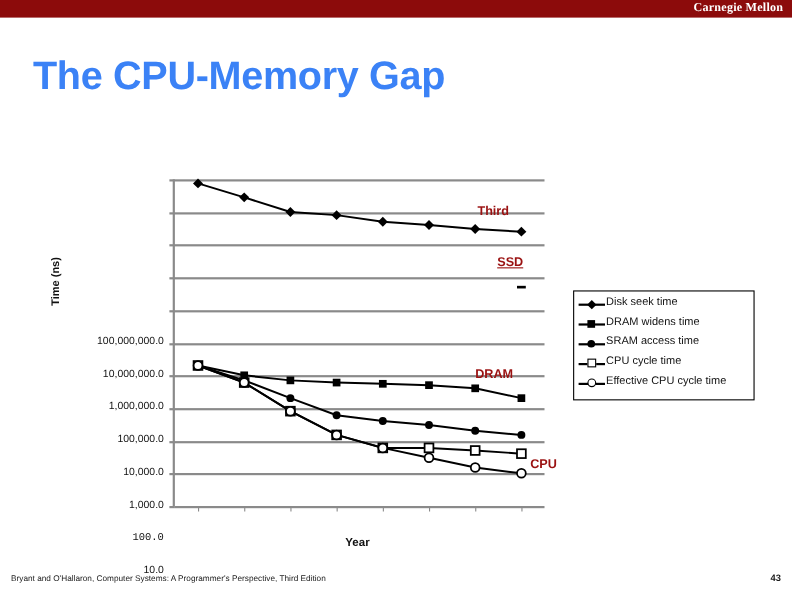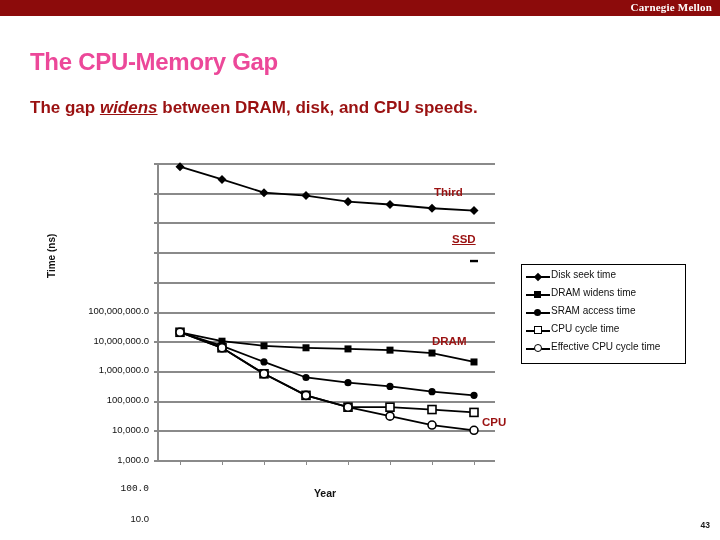--- a/index.html
+++ b/index.html
@@ -38,23 +38,23 @@
     font-weight: bold;
     color: #ffffff;
     line-height: 15px;
     letter-spacing: 0.2px;
   }
   
   #slide-title {
     position: absolute;
     left: 30px;
     top: 48px;
-    font-size: 24px;
-    font-weight: bold;
-    color: #ec4899;
+    font-size: 36px;
+    font-weight: bold;
+    color: #3b82f6;
     letter-spacing: -0.3px;
     white-space: nowrap;
   }
   #slide-subtitle {
     position: absolute;
     left: 30px;
     top: 98px;
     font-size: 17px;
     font-weight: bold;
     color: #9a1111;
@@ -242,23 +242,20 @@
 <body>
 
 <div id="slide">
 
   <div id="header-band">
     <div id="brand-label">Carnegie Mellon</div>
   </div>
 
   <div id="slide-title">The CPU-Memory Gap</div>
 
-  <div id="slide-subtitle">
-    <span>The gap </span><span class="emph">widens</span><span> between DRAM, disk, and CPU speeds.</span>
-  </div>
 
   <div id="chart-area">
     <div id="axis-y-title">Time (ns)</div>
     <div id="axis-x-title">Year</div>
     <div id="plot-frame">
       <div id="gridlines">
           <div class="gridline" style="top: 0px;"></div>
           <div class="gridline" style="top: 30px;"></div>
           <div class="gridline" style="top: 59px;"></div>
           <div class="gridline" style="top: 89px;"></div>
@@ -392,15 +389,16 @@
       </div>
       <div class="legend-row">
         <span class="legend-key">
           <span class="lk-line"></span>
           <span class="lk-mark m-circ-open"></span>
         </span>
         <span class="legend-label">Effective CPU cycle time</span>
       </div>
     </div>
 
+  <div id="footer-note">Bryant and O'Hallaron, Computer Systems: A Programmer's Perspective, Third Edition</div>
   <div id="page-number">43</div>
 
 </div>
 
 </body></html>

